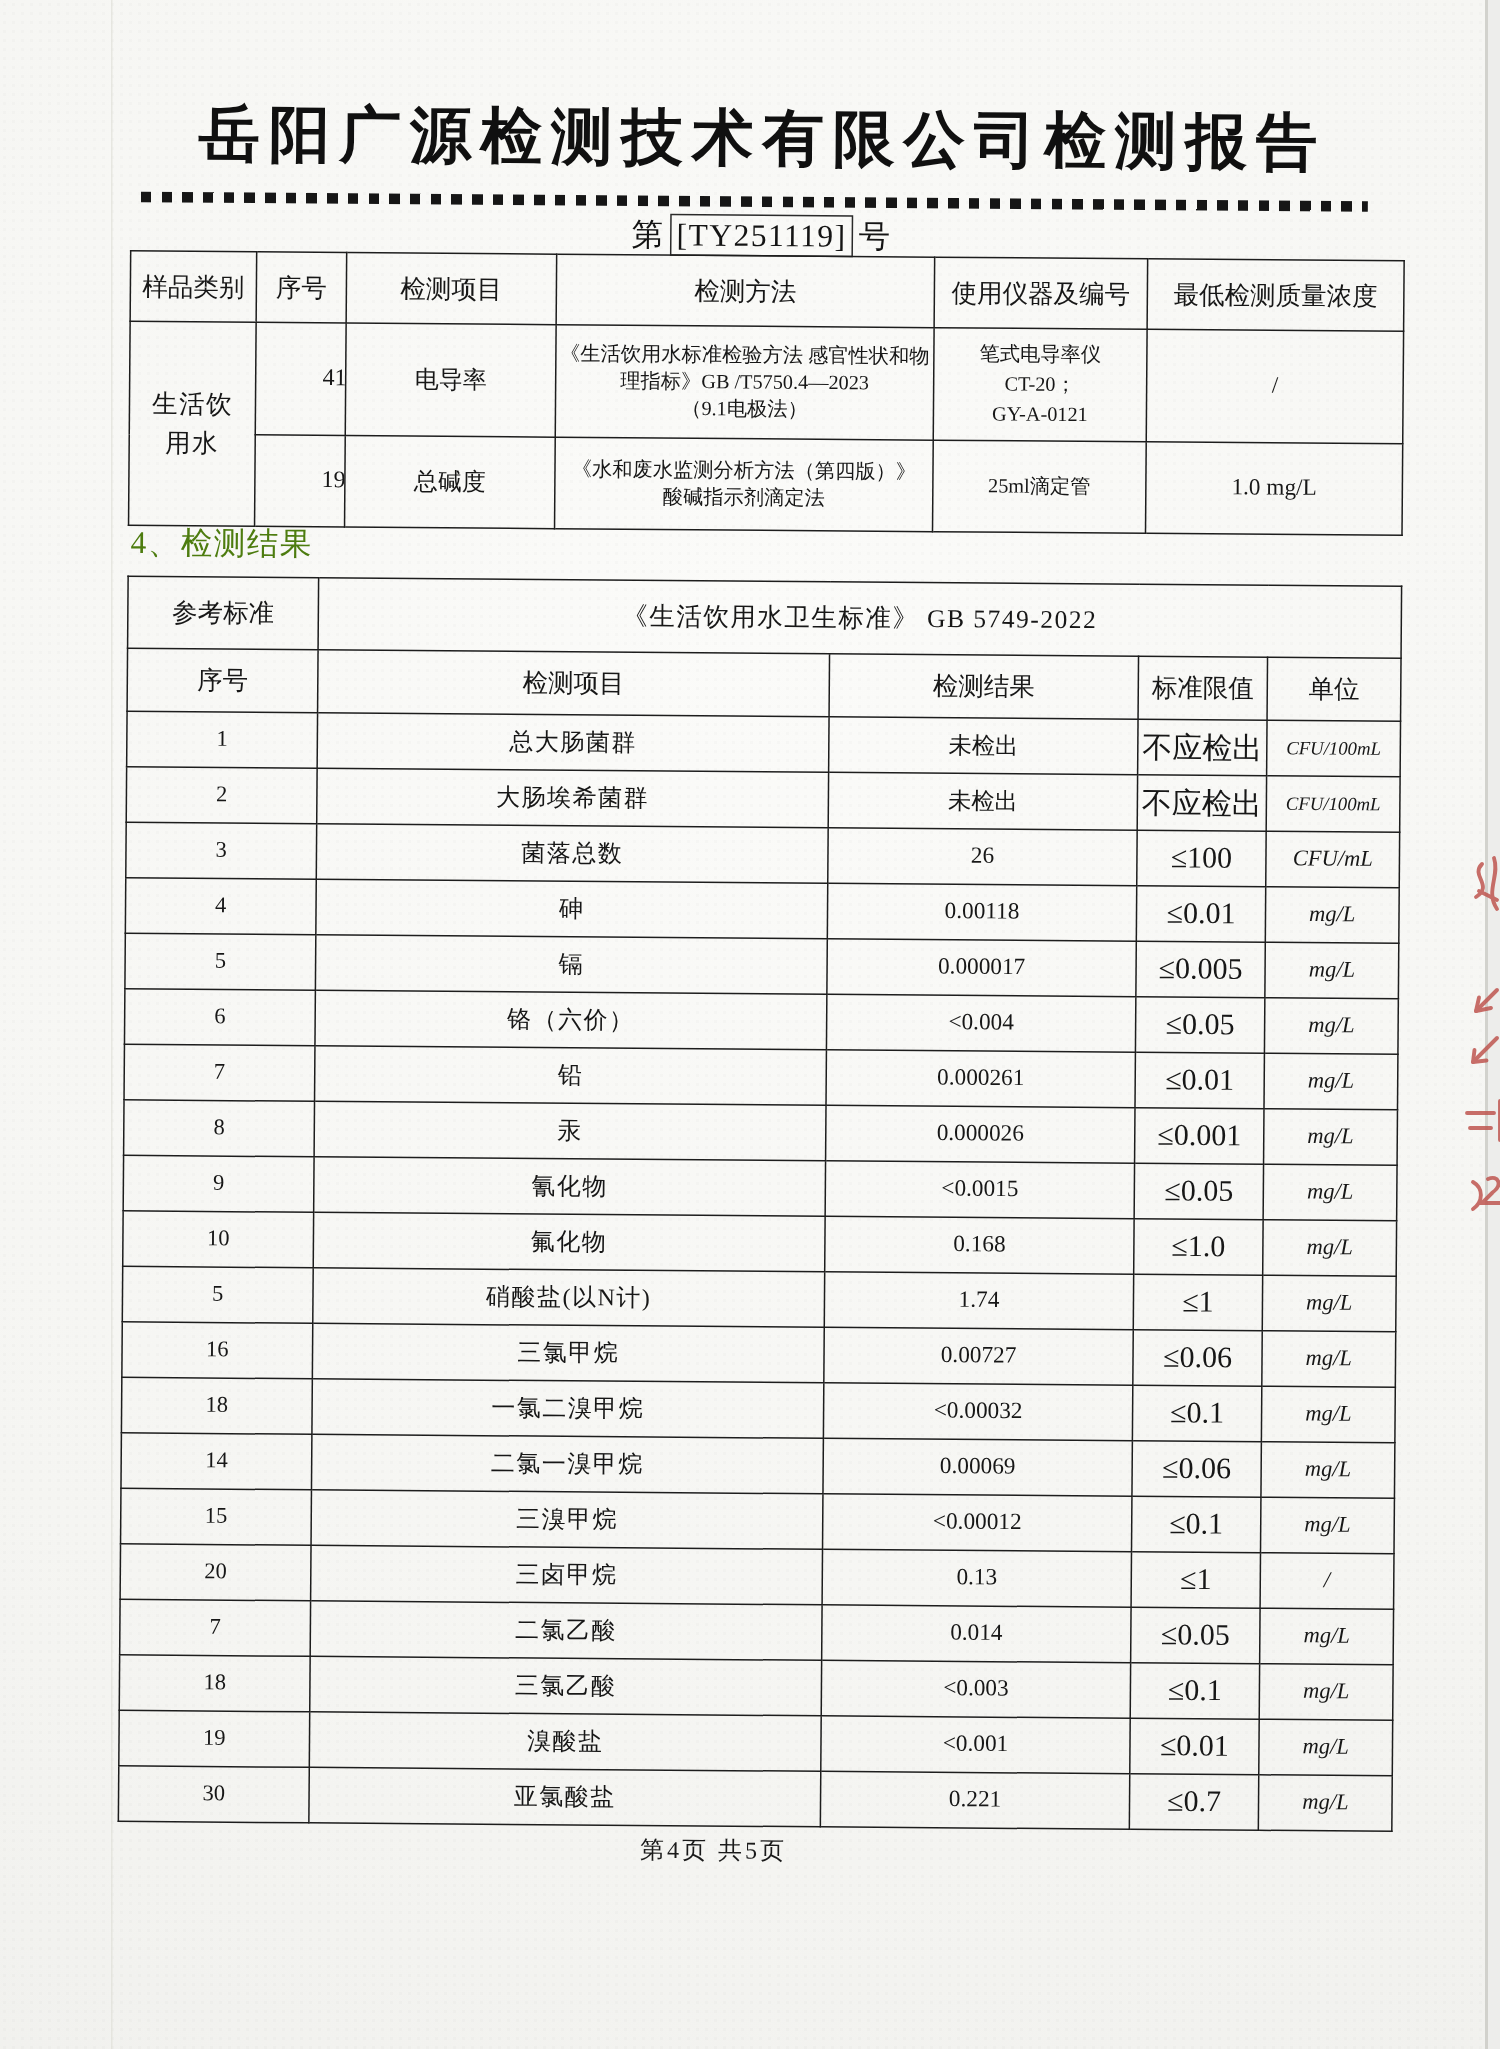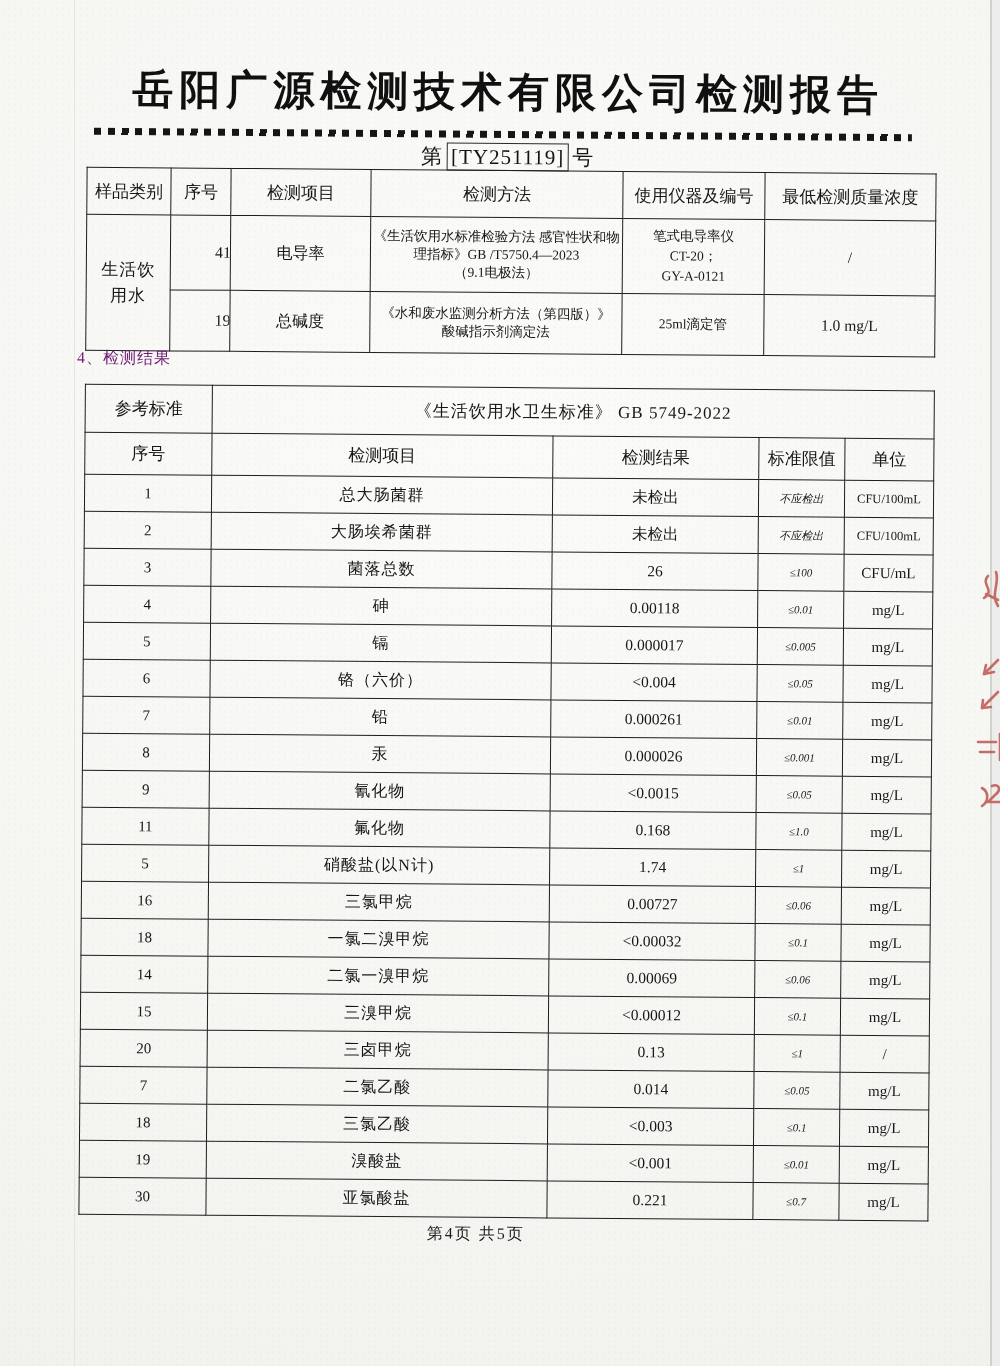--- a/index.html
+++ b/index.html
@@ -43,32 +43,32 @@
   .method-table td{font-size:16px;}
   .method-table .num{font-size:16px;padding-left:44px;}
   .method-table .sample{font-size:17px;letter-spacing:1px;padding:0 6px;line-height:1.5;}
   .method-table .method{font-size:13.5px;line-height:1.35;}
   .method-table .instr{font-size:13.5px;line-height:1.5;}
   .method-table .lod{font-size:15.5px;}
   .method-table .line{display:block;}
   .row-41 td{height:72px;}
   .row-42 td{height:58px;}
 
-  .section-title{position:absolute;top:348px;left:79px;font-size:16px;letter-spacing:1px;color:#701a75;}
+  .section-title{position:absolute;top:348px;left:89px;font-size:21px;letter-spacing:1px;color:#4d7c0f;}
 
   .result-table{position:absolute;top:384px;left:87px;width:849px;}
   .result-table .ref-row td{height:45px;font-size:17px;}
   .result-table .ref-val{letter-spacing:1px;}
   .result-table .hdr-row th{height:39px;font-size:17px;}
   .result-table tbody td{height:34px;}
   .result-table td.c-no{font-size:15px;}
   .result-table td.c-item{font-size:16px;letter-spacing:1px;}
   .result-table td.c-result{font-size:15.5px;}
-  .result-table td.c-limit{font-size:11px;font-style:italic;}
-  .result-table td.c-unit{font-size:15px;}
+  .result-table td.c-limit{font-size:20px;}
+  .result-table td.c-unit{font-size:15px;font-style:italic;}
   .result-table td.c-unit.small{font-size:12.5px;}
 
   .page-footer{position:absolute;top:1221px;left:60px;width:849px;text-align:center;
     font-size:16px;letter-spacing:2px;color:#1a1a1a;}
 
   .marginalia{position:absolute;right:-2px;top:566px;width:46px;height:250px;}
 </style>
 </head>
 <body>
 
@@ -215,21 +215,21 @@
           <td class="c-unit">mg/L</td>
         </tr>
         <tr>
           <td class="c-no">9</td>
           <td class="c-item">氰化物</td>
           <td class="c-result">&lt;0.0015</td>
           <td class="c-limit">≤0.05</td>
           <td class="c-unit">mg/L</td>
         </tr>
         <tr>
-          <td class="c-no">11</td>
+          <td class="c-no">10</td>
           <td class="c-item">氟化物</td>
           <td class="c-result">0.168</td>
           <td class="c-limit">≤1.0</td>
           <td class="c-unit">mg/L</td>
         </tr>
         <tr>
           <td class="c-no">5</td>
           <td class="c-item">硝酸盐(以N计)</td>
           <td class="c-result">1.74</td>
           <td class="c-limit">≤1</td>

